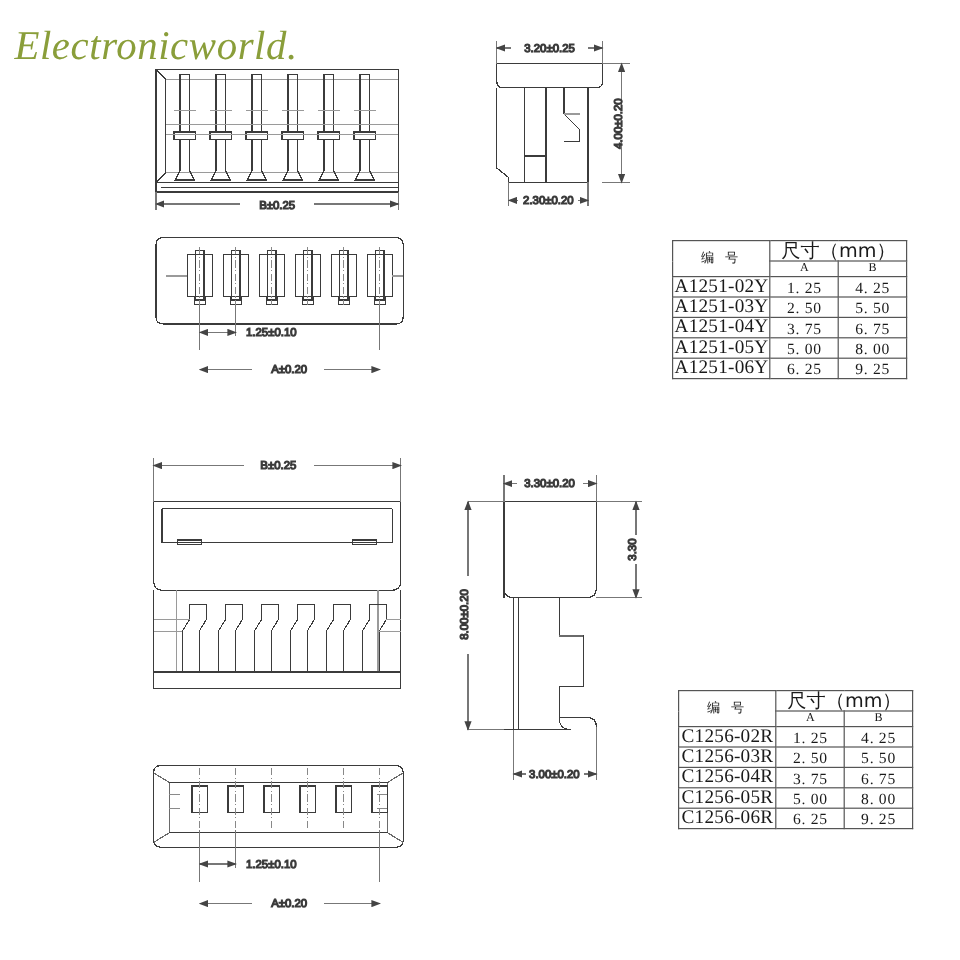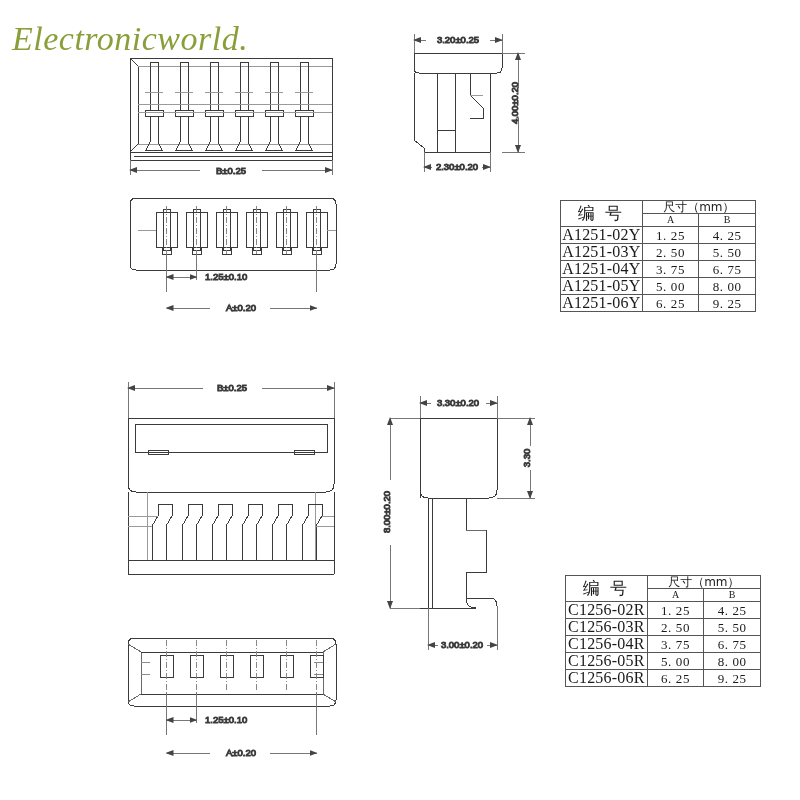--- a/index.html
+++ b/index.html
@@ -52,27 +52,27 @@
   .tbl td, .tbl th {
     border: 1px solid #555555;
     text-align: center;
     font-weight: normal;
     padding: 0;
     font-size: 10px;
     line-height: 1;
     height: 12px;
   }
   .tbl .hdr-cn {
-    font-family: Liberation Serif, serif;
-    font-size: 17px;
+    font-family: Liberation Sans, sans-serif;
+    font-size: 11px;
     letter-spacing: 3px;
   }
   .tbl .hdr-dim {
     font-family: "DejaVu Sans", sans-serif;
-    font-size: 12px;
+    font-size: 16px;
   }
   .tbl .ab {
     font-family: "Liberation Serif", serif;
     font-size: 10px;
   }
   .tbl .pn {
     font-family: "Liberation Serif", serif;
     font-size: 16px;
     letter-spacing: 0.2px;
   }

